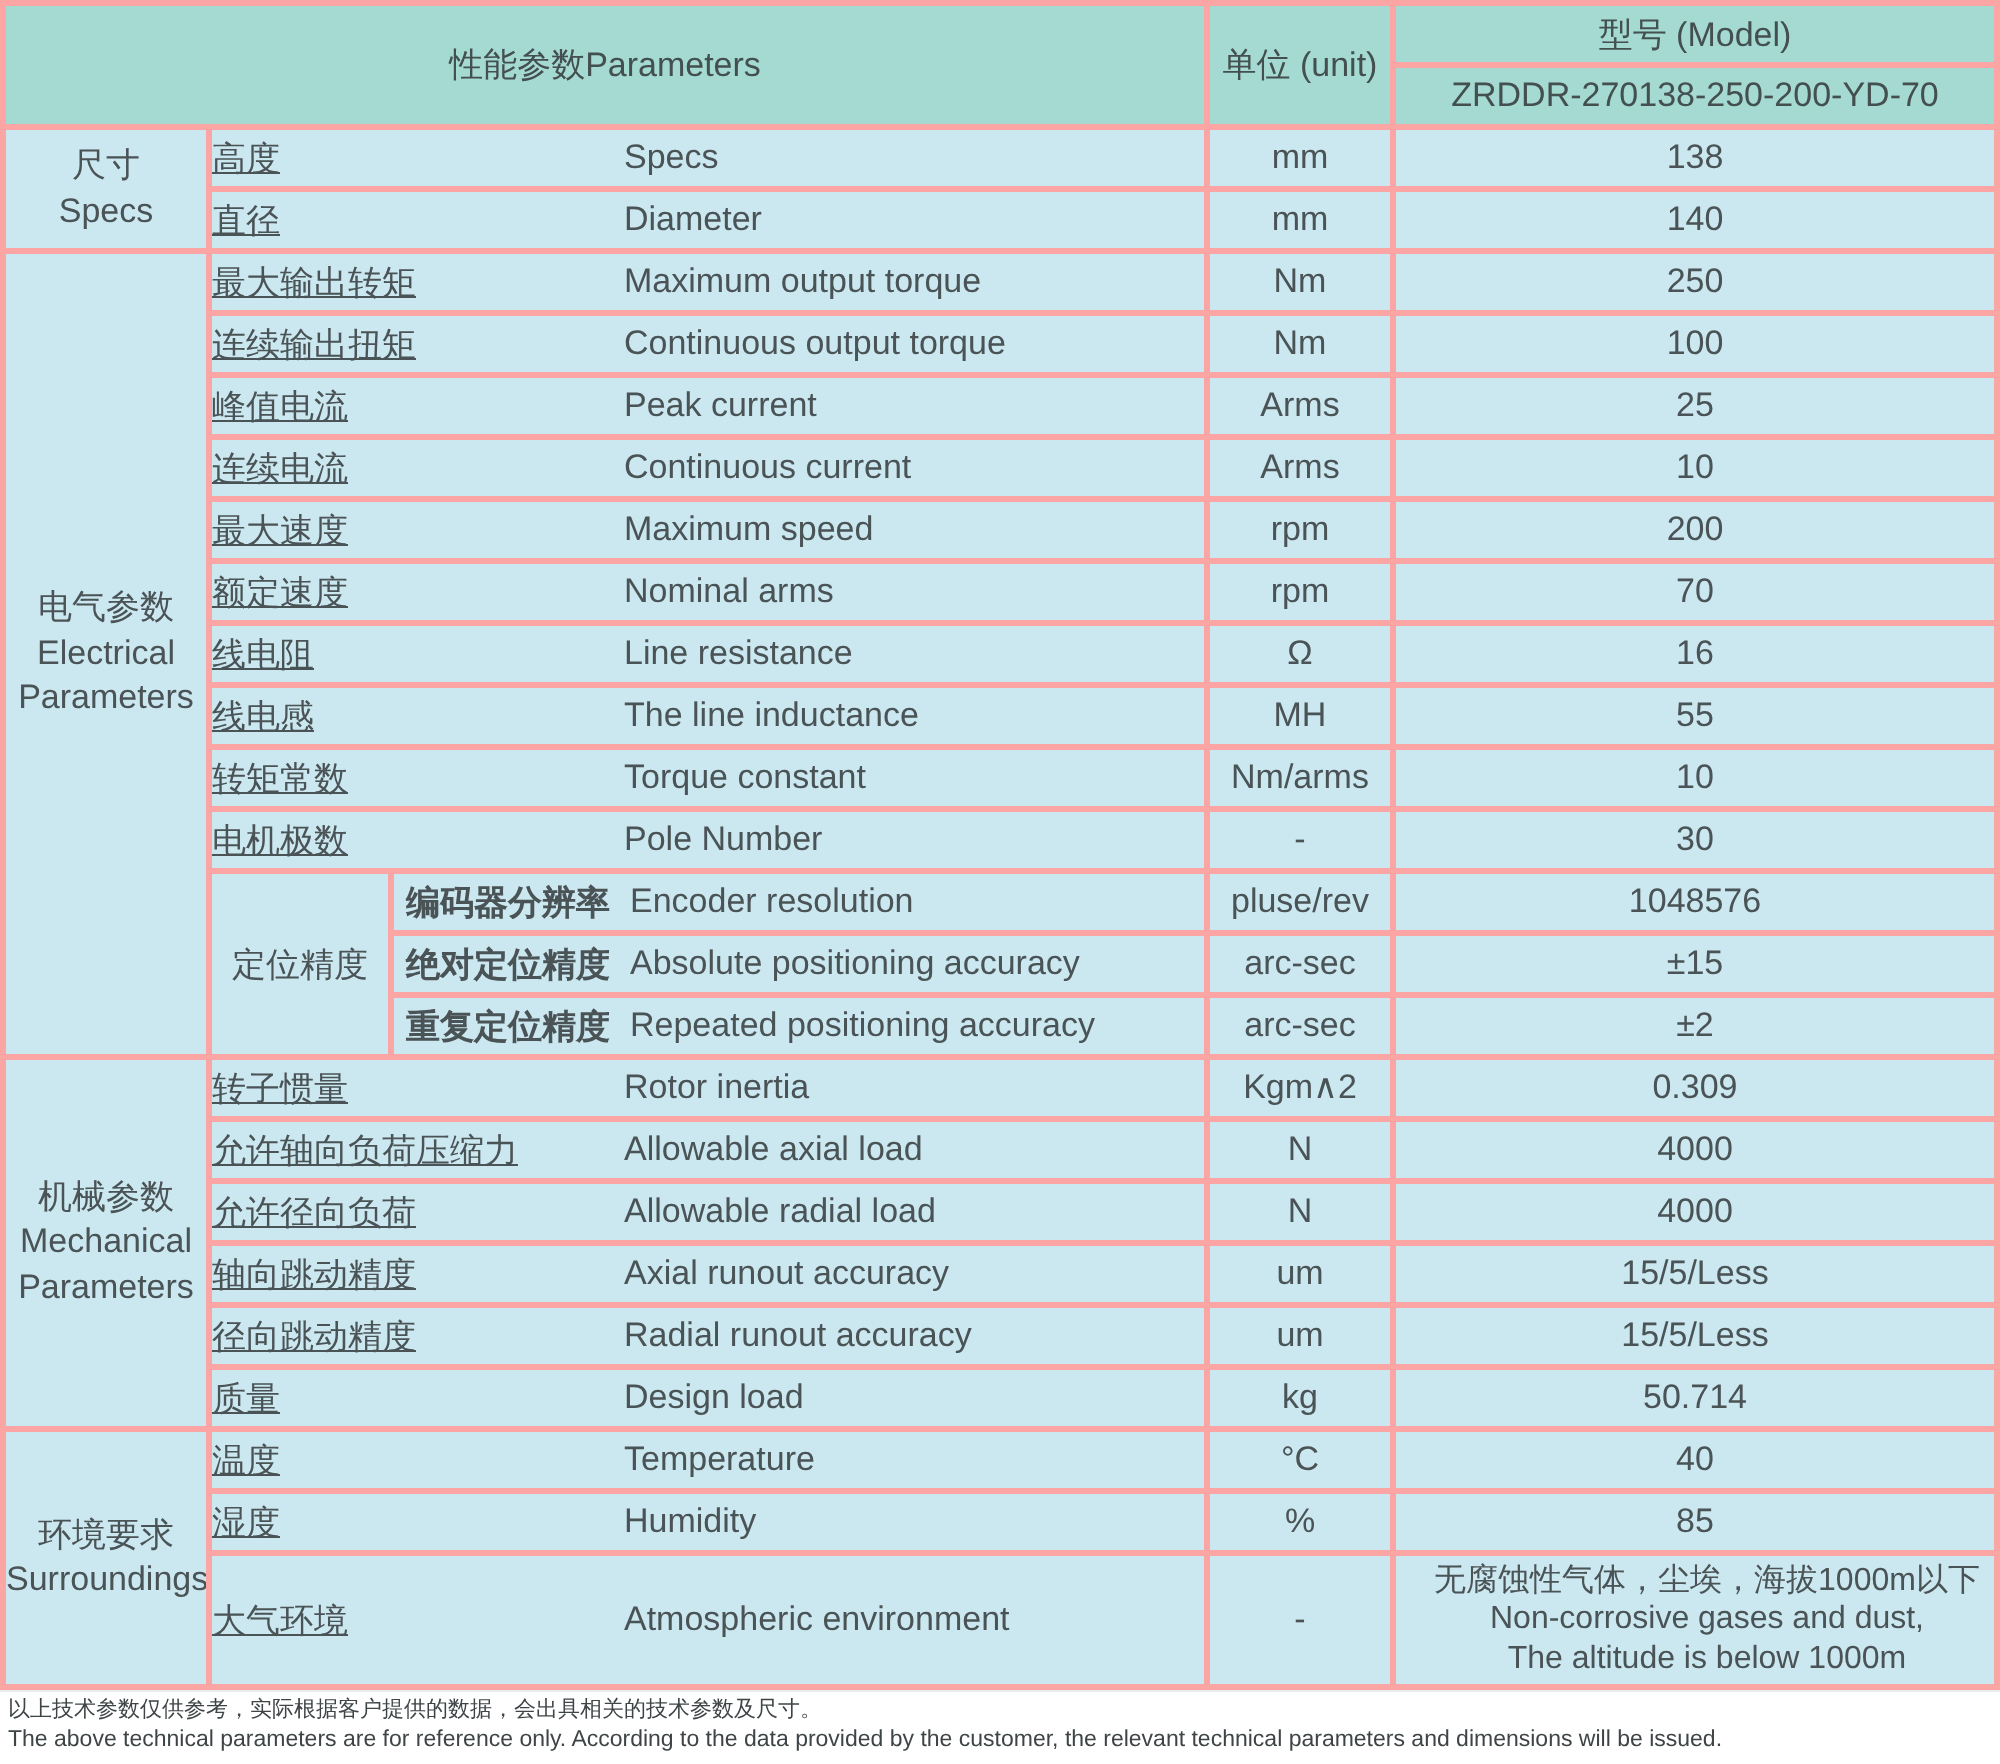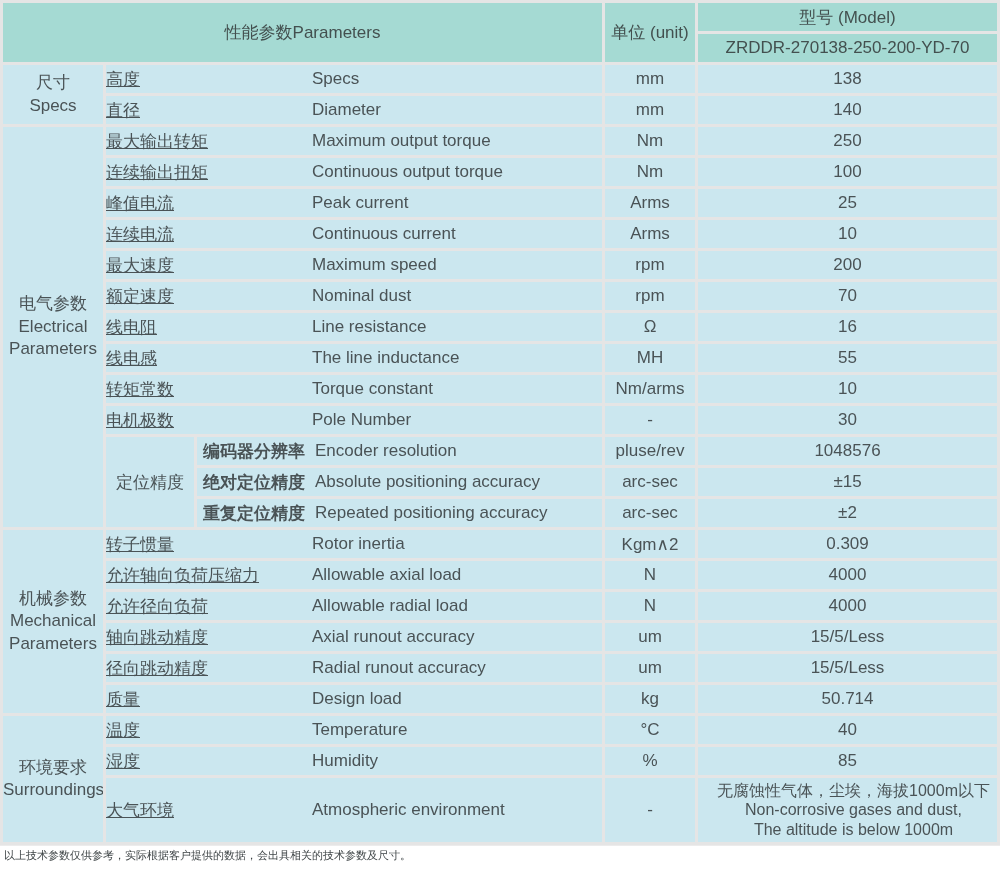--- a/index.html
+++ b/index.html
@@ -8,21 +8,21 @@
     font-family:"Liberation Sans","DejaVu Sans",sans-serif;
     color:#4a5356;
     -webkit-font-smoothing:antialiased;
   }
   table.spec{
     border-collapse:separate;
     border-spacing:3px;
     width:1000px;
     table-layout:fixed;
     box-shadow:0 0 0 1px #ececec;
-    background:#e5e5e5;
+    background:#fca5a5;
   }
   td{
     padding:0;
     height:28px;
     text-align:center;
     vertical-align:middle;
     font-size:17px;
     overflow:hidden;
   }
   .teal{background:#a5dad3;}
@@ -99,21 +99,21 @@
     <td class="blue labelcell" colspan="3"><span class="cn">连续电流</span><span class="en">Continuous current</span></td>
     <td class="blue">Arms</td>
     <td class="blue">10</td>
   </tr>
   <tr>
     <td class="blue labelcell" colspan="3"><span class="cn">最大速度</span><span class="en">Maximum speed</span></td>
     <td class="blue">rpm</td>
     <td class="blue">200</td>
   </tr>
   <tr>
-    <td class="blue labelcell" colspan="3"><span class="cn">额定速度</span><span class="en">Nominal dust</span></td>
+    <td class="blue labelcell" colspan="3"><span class="cn">额定速度</span><span class="en">Nominal arms</span></td>
     <td class="blue">rpm</td>
     <td class="blue">70</td>
   </tr>
   <tr>
     <td class="blue labelcell" colspan="3"><span class="cn">线电阻</span><span class="en">Line resistance</span></td>
     <td class="blue">Ω</td>
     <td class="blue">16</td>
   </tr>
   <tr>
     <td class="blue labelcell" colspan="3"><span class="cn">线电感</span><span class="en">The line inductance</span></td>
@@ -198,13 +198,14 @@
     <td class="blue tallrow">-</td>
     <td class="blue tallrow valmulti">无腐蚀性气体，尘埃，海拔1000m以下
 Non-corrosive gases and dust,
 The altitude is below 1000m</td>
   </tr>
 </tbody>
   </table>
 
 <div class="footer">
   <div class="f-cn">以上技术参数仅供参考，实际根据客户提供的数据，会出具相关的技术参数及尺寸。</div>
+  <div class="f-en">The above technical parameters are for reference only. According to the data provided by the customer, the relevant technical parameters and dimensions will be issued.</div>
 </div>
 
 </body></html>

